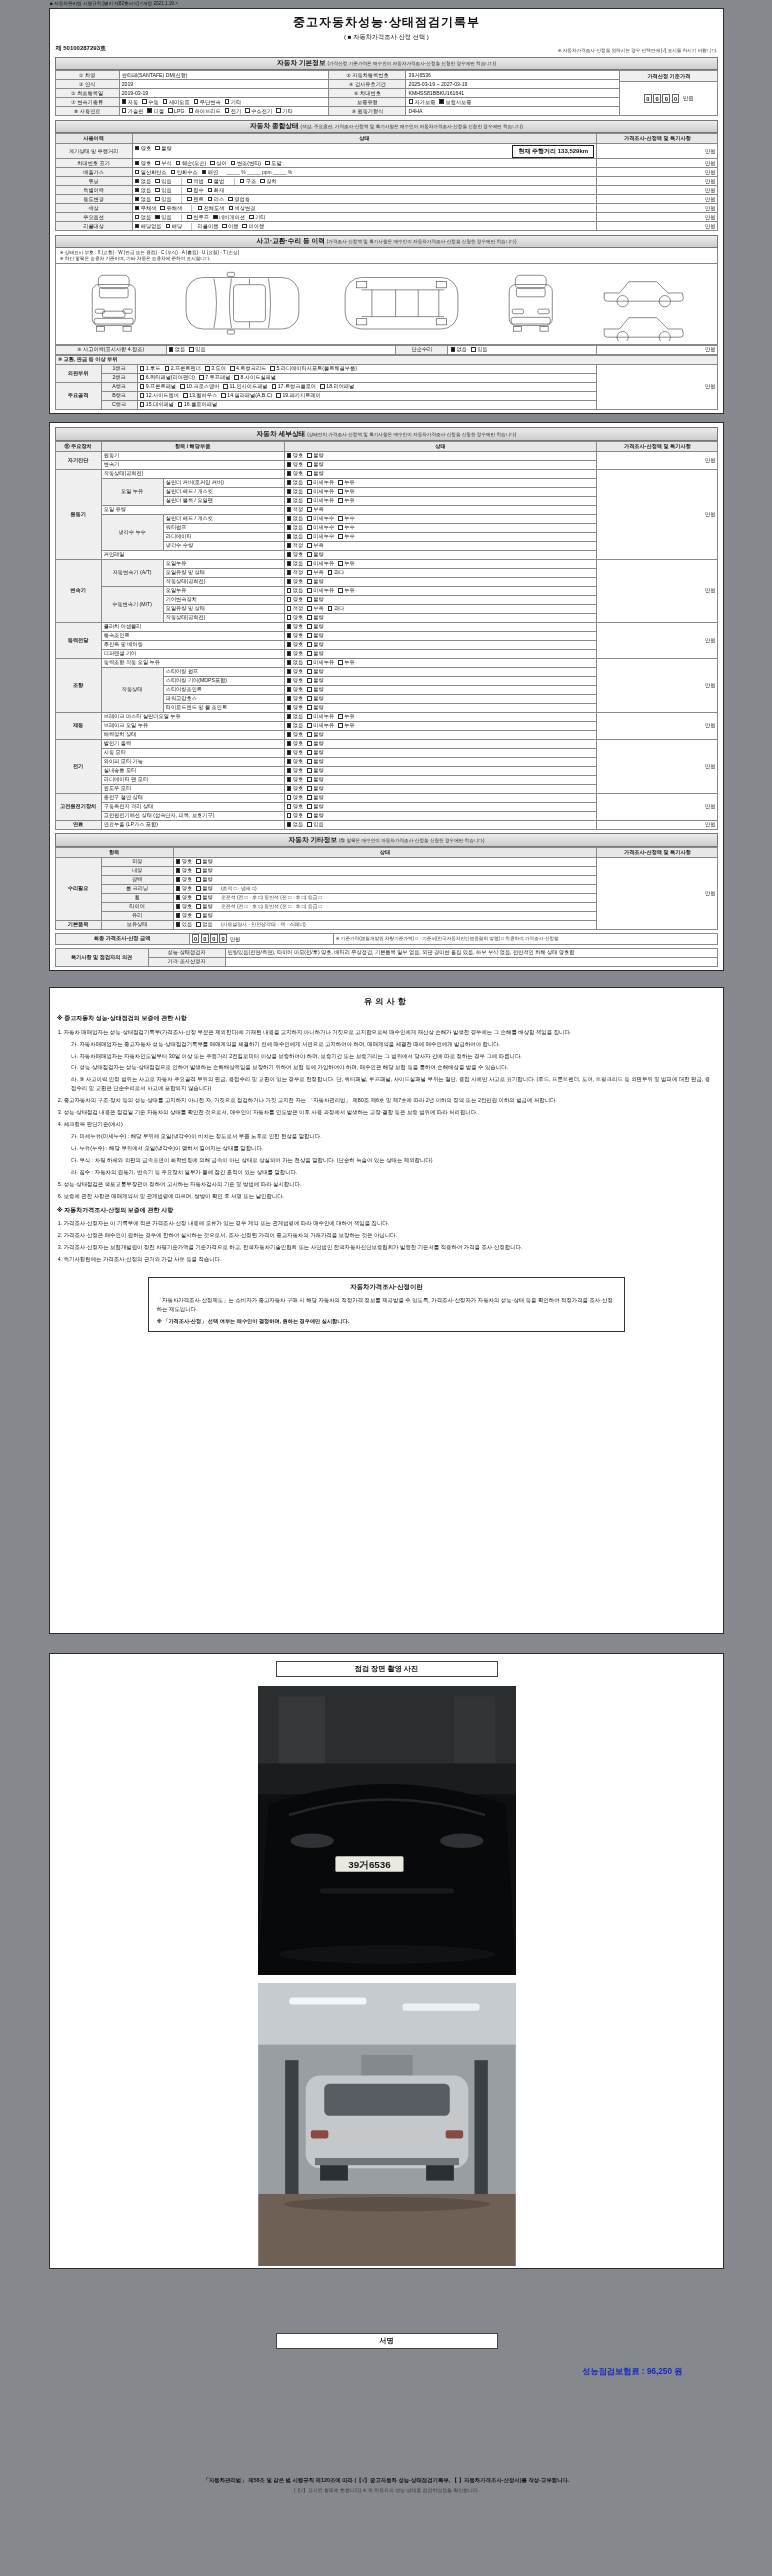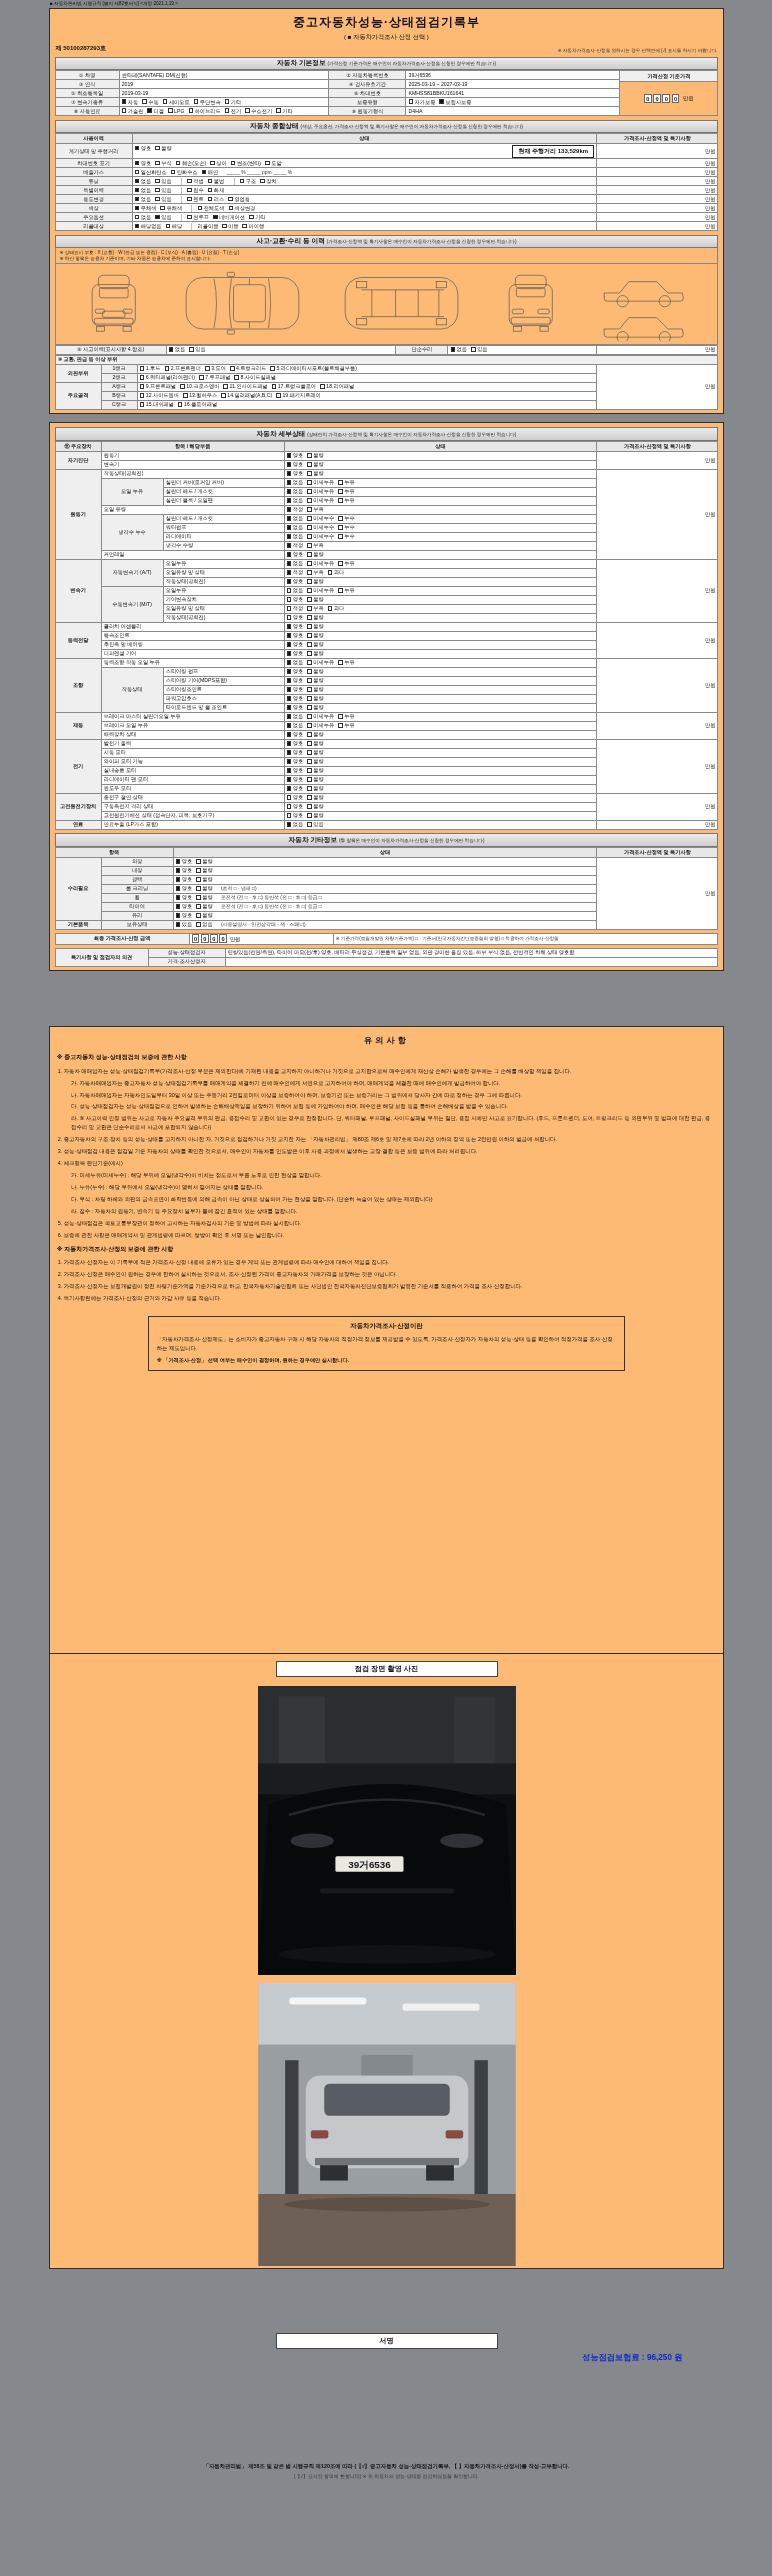--- a/index.html
+++ b/index.html
@@ -4,24 +4,24 @@
 <style>
   * { box-sizing: border-box; }
   html,body { margin:0; padding:0; }
   body {
     width:773px; height:2576px; position:relative;
     background:#85898e;
     font-family:"Liberation Sans","DejaVu Sans",sans-serif;
     color:#111;
   }
   .top-line { position:absolute; left:50px; top:1px; font-size:4.6px; color:#0c0c0c; }
-  .panel { position:absolute; left:49px; width:675px; background:#fdba74; border:0.5px solid #2e2e2e; padding:3.1px 4.6px; }
+  .panel { position:absolute; left:49px; width:675px; background:#ffffff; border:0.5px solid #2e2e2e; padding:3.1px 4.6px; }
   #panel1 { top:8.2px;  min-height:398px; }
   #panel2 { top:422px; min-height:545px; }
-  #panel3 { top:987px; height:647px;margin-top:39px; }
+  #panel3 { top:987px; height:647px; }
   #panel4 { top:1653px; height:616px; }
 
   .doc-title { text-align:center; font-size:12px; font-weight:bold; letter-spacing:1px; margin-top:2.1px; }
   .doc-sub   { text-align:center; font-size:6.2px; margin-top:1.5px; }
   .doc-head-row { display:flex; justify-content:space-between; align-items:flex-end; margin:2.1px 1px 2.1px; }
   .doc-no   { font-size:6px; font-weight:bold; }
   .doc-note { font-size:4.6px; color:#333; }
 
   .sec-bar { background:linear-gradient(#ececec,#cdcdcd); border:0.5px solid #777; text-align:center;
              font-weight:bold; font-size:6.7px; padding:1.5px 0 1px; margin-top:3.6px; }
@@ -74,21 +74,21 @@
   .price-box { width:72%; margin:13.4px auto 0; border:0.8px solid #333; padding:5.2px 8.2px 6.2px; }
   .pb-title { text-align:center; font-weight:bold; font-size:6.4px; margin-bottom:4.1px; }
   .pb-text { font-size:5.4px; line-height:1.6; }
   .pb-note { font-size:5.2px; margin-top:4.1px; font-weight:bold; }
 
   .box-title { width:222px; margin:4.1px auto 3.1px; border:0.5px solid #444; text-align:center;
                font-weight:bold; font-size:7.2px; padding:2.1px 0; background:#fff; }
   .photo { width:258px; margin:8.2px auto 0; }
   .photo svg { display:block; }
   .sign-header { margin-top:67px; }
-  .insurance { text-align:right; padding-right:36px; margin-top:3px; font-size:8.2px;
+  .insurance { text-align:right; padding-right:36px; margin-top:17px; font-size:8.2px;
                font-weight:bold; color:#1626c8; }
   .sign-line1 { margin-top:100px; text-align:center; font-size:5.4px; font-weight:bold; }
   .sign-line2 { margin-top:3.1px; text-align:center; font-size:4.9px; color:#333; }
 </style>
 </head>
 <body>
 
 <div class="top-line">■ 자동차관리법 시행규칙 [별지 제82호서식] &lt;개정 2021.1.19.&gt;</div>
 
 <div class="panel" id="panel1">

